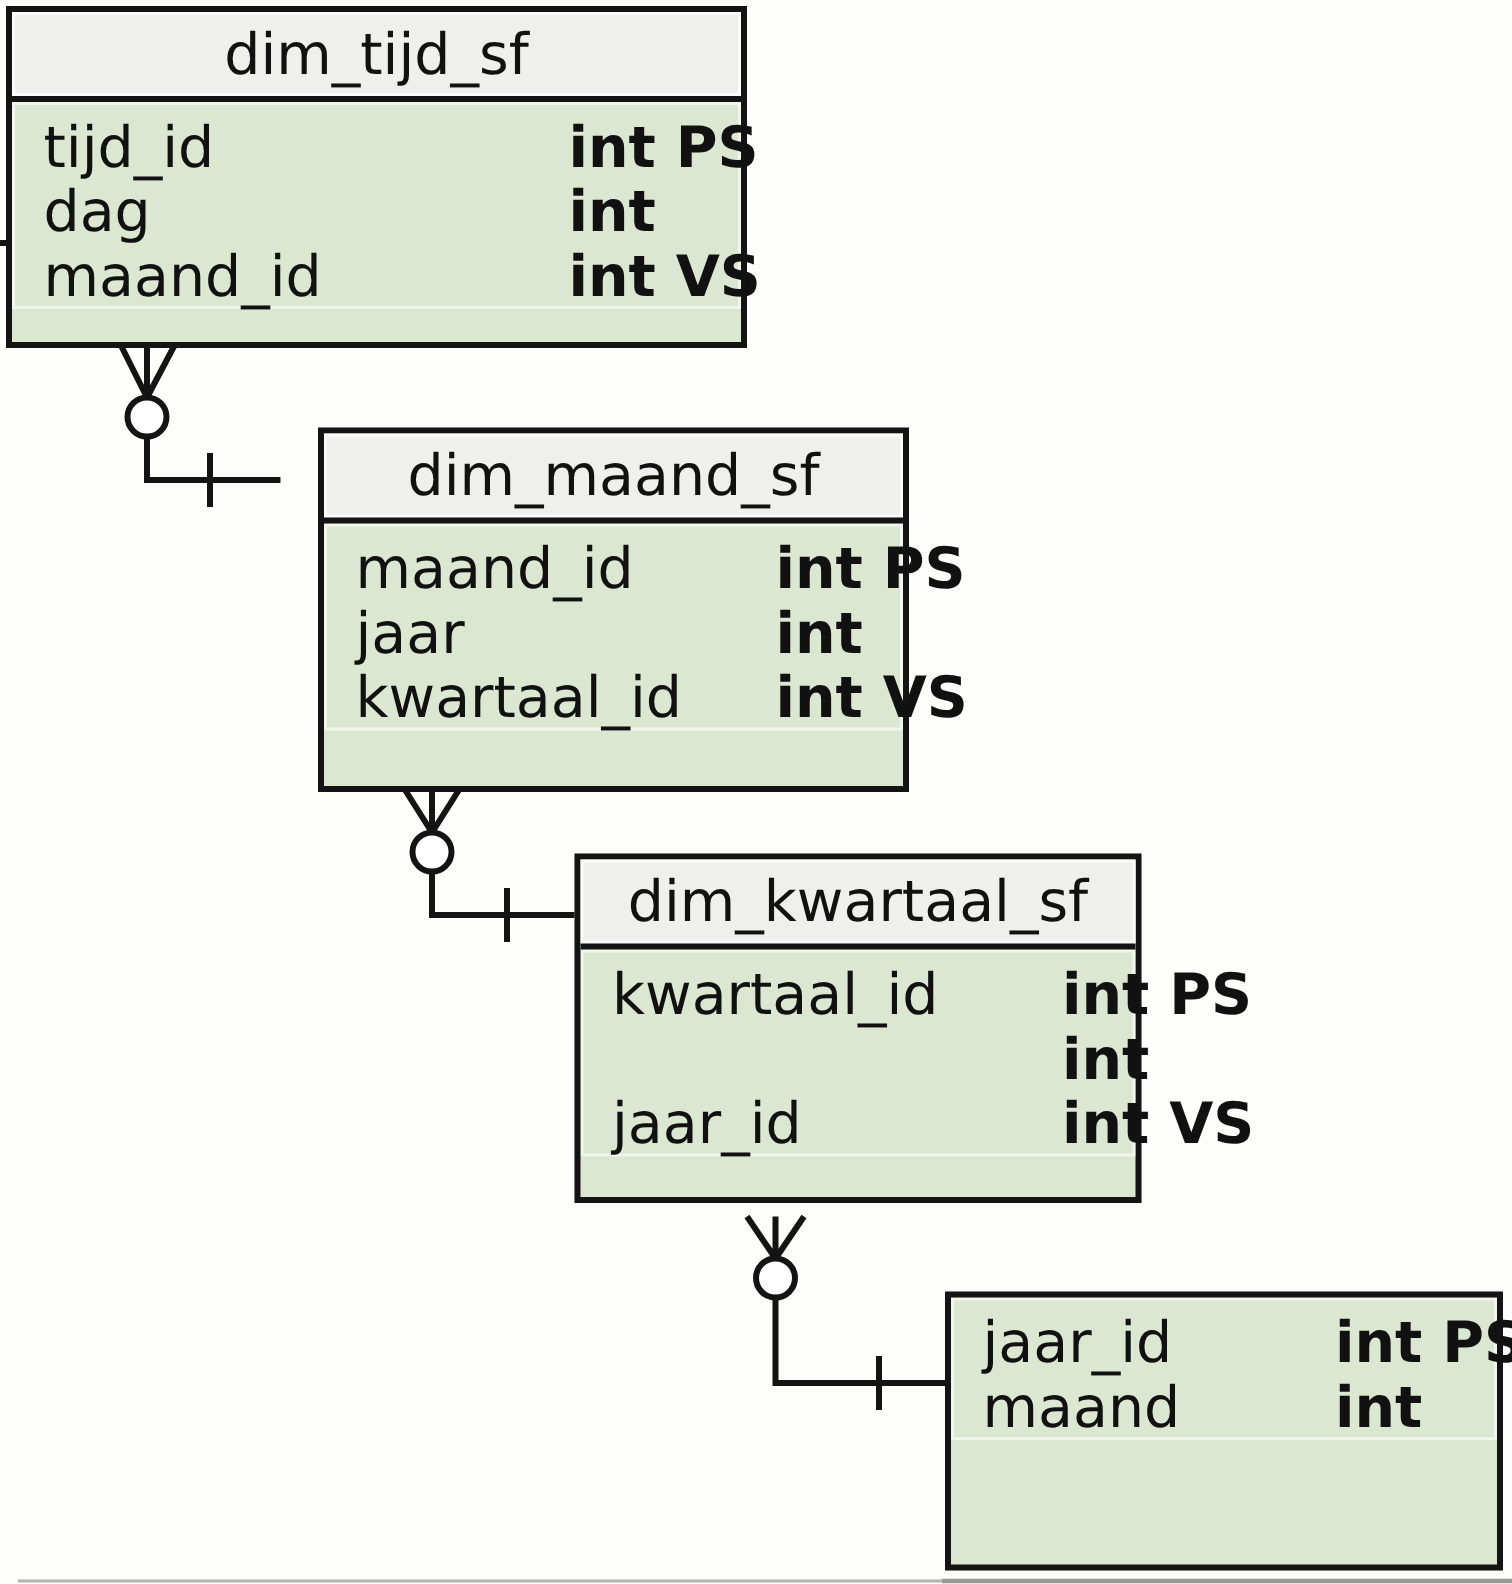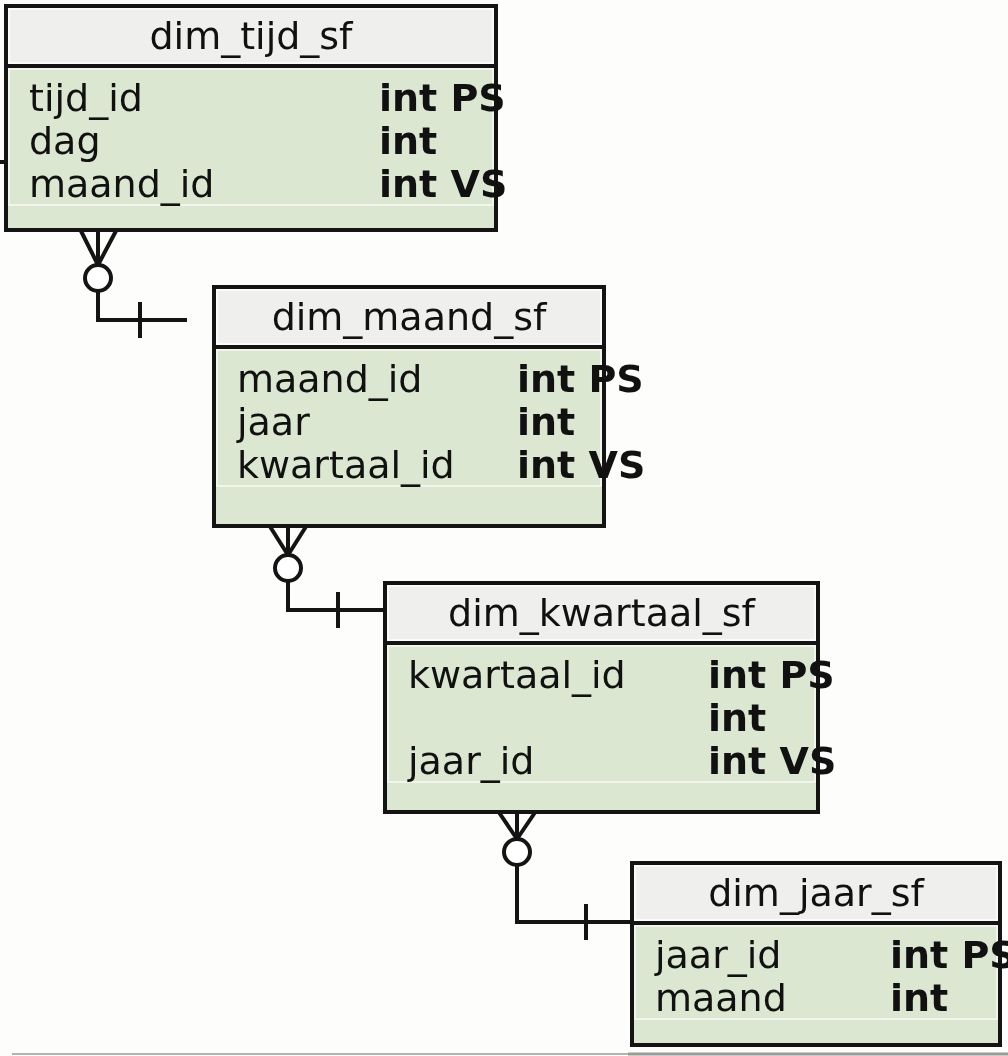--- a/index.html
+++ b/index.html
@@ -39,21 +39,21 @@
     padding-top:9px;
     font-size:38px;
   }
   .row{position:relative;height:43px;line-height:43px;padding-left:21px;white-space:nowrap;}
   .ftype{position:absolute;top:0;left:var(--type-x);font-weight:bold;}
   
   #t-tijd    {left:4px;  top:4px;   width:494px; height:228px;}
   #t-tijd    .row{--type-x:371px;}
   #t-maand   {left:183px;top:285px; width:394px; height:243px;margin-left:29px;}
   #t-maand   .row{--type-x:301px;}
-  #t-kwartaal{left:383px;top:581px; width:437px; height:233px;}
+  #t-kwartaal{left:383px;top:569px; width:378px; height:233px;}
   #t-kwartaal .row{--type-x:321px;}
   #t-jaar    {left:630px;top:861px; width:372px; height:186px;}
   #t-jaar    .row{--type-x:256px;}
   .wire{stroke:var(--border);stroke-width:4;fill:none;}
   .wire-circle{stroke:var(--border);stroke-width:4;fill:#ffffff;}
   .artifact-light{stroke:#b5b3b0;stroke-width:2;fill:none;}
   .artifact-dark{stroke:#9a9a97;stroke-width:3;fill:none;}
 </style>
 </head>
 <body>
@@ -146,21 +146,20 @@
         <span class="ftype">int</span>
       </div>
       <div class="row">
         <span>jaar_id</span>
         <span class="ftype">int VS</span>
       </div>
     </div>
   </div>
 
   <div class="tbl" id="t-jaar">
-    <div class="tbl-header">dim_jaar_sf</div>
     <div class="tbl-body">
       <div class="row">
         <span>jaar_id</span>
         <span class="ftype">int PS</span>
       </div>
       <div class="row">
         <span>maand</span>
         <span class="ftype">int</span>
       </div>
     </div>

